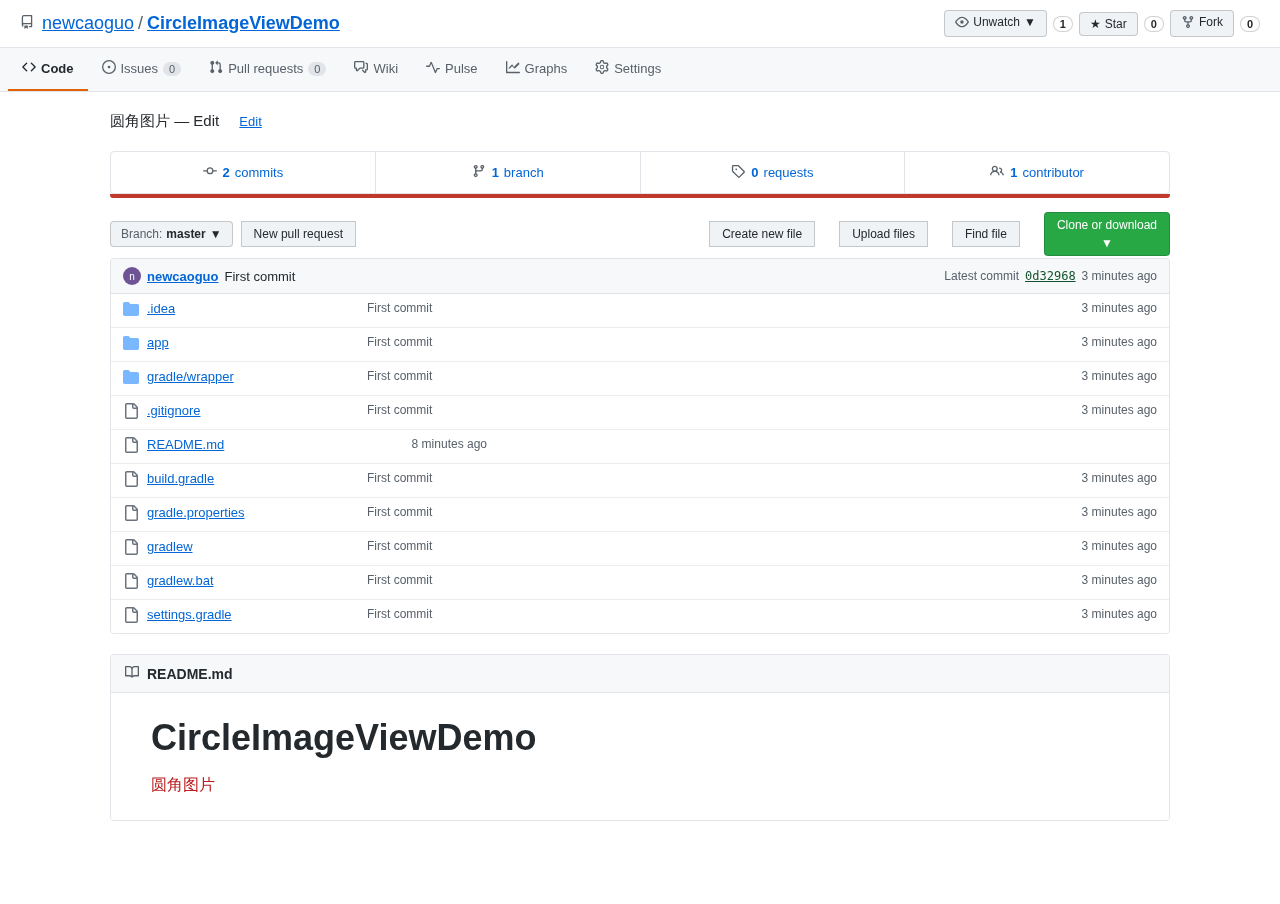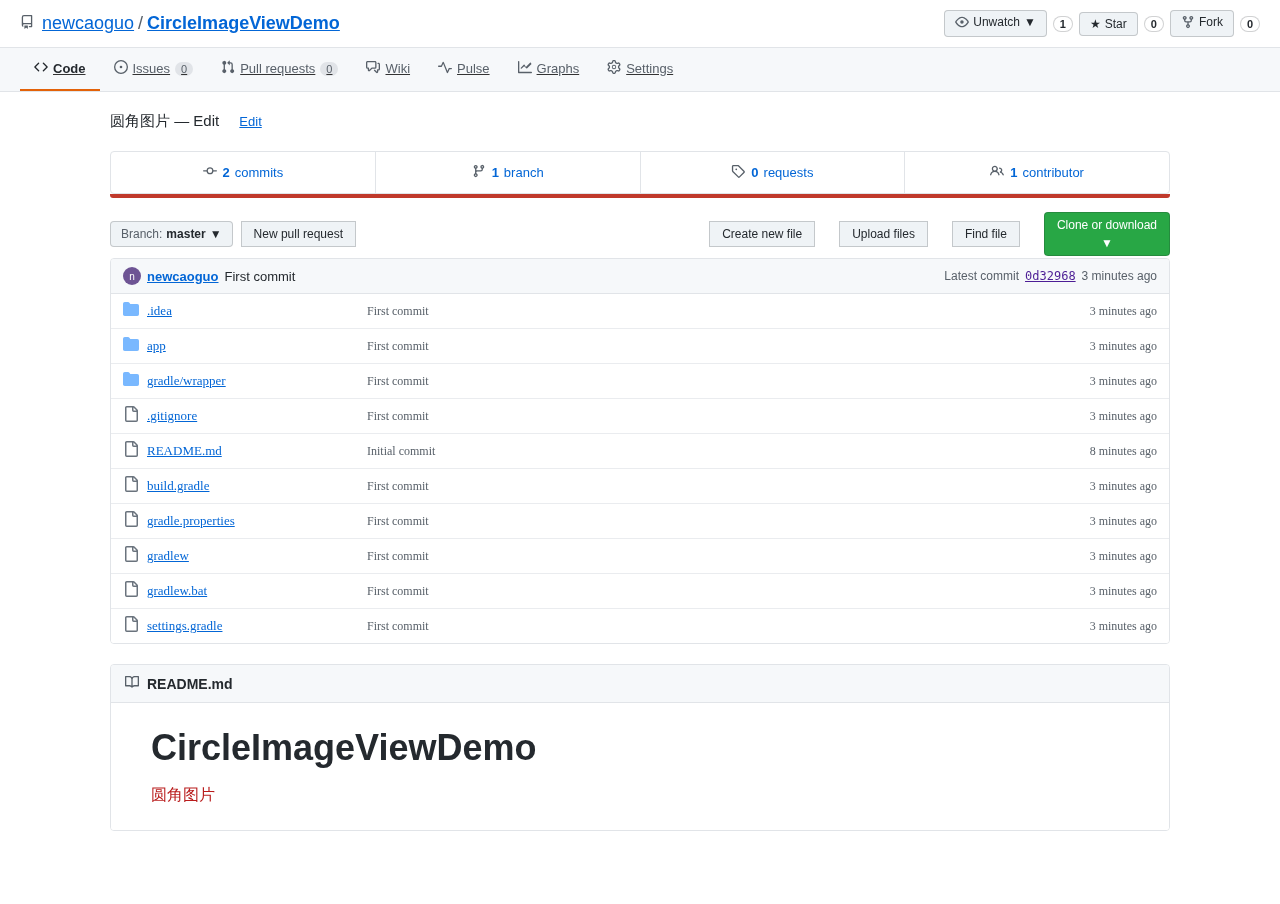--- a/index.html
+++ b/index.html
@@ -10,21 +10,21 @@
     .repo-title { display: flex; align-items: center; gap: 4px; font-size: 18px; }
     .repo-title .owner { color: #0366d6; font-weight: 400; }
     .repo-title .sep { color: #586069; }
     .repo-title .name { color: #0366d6; font-weight: 600; }
     .repo-icon { color: #586069; margin-right: 4px; font-size: 14px; }
     .top-actions { display: flex; gap: 6px; align-items: center; }
     .action-btn { display: inline-flex; align-items: flex-start; gap: 4px; padding: 4px 10px; background: #eff3f6; border: 1px solid rgba(27,31,35,0.2); border-radius: 4px; font-size: 12px; color: #24292e; cursor: pointer; text-decoration: none; }
     .count-badge { background: #fff; border: 1px solid rgba(27,31,35,0.2); border-radius: 10px; padding: 1px 6px; font-size: 11px; font-weight: 600; color: #24292e; }
 
     
-    .nav-tabs { display: flex; align-items: center; padding: 0 20px; border-bottom: 1px solid #e1e4e8; background: #f6f8fa; text-decoration: underline; }
+    .nav-tabs { display: flex; align-items: center; padding: 0 8px; border-bottom: 1px solid #e1e4e8; background: #f6f8fa; }
     .nav-tab { display: flex; align-items: center; gap: 5px; padding: 12px 14px; font-size: 13px; color: #586069; text-decoration: none; border-bottom: 2px solid transparent; cursor: pointer; }
     .nav-tab.active { color: #24292e; border-bottom: 2px solid #e36209; font-weight: 600; }
     .tab-count { background: #e1e4e8; border-radius: 10px; padding: 1px 6px; font-size: 11px; color: #586069; }
 
     
     .main { max-width: 1100px; margin: 0 auto; padding: 20px; }
 
     
     .page-title { font-size: 15px; color: #24292e; margin-bottom: 20px; }
     .page-title .edit-link { color: #0366d6; font-size: 13px; margin-left: 16px; cursor: pointer; }
@@ -48,22 +48,22 @@
     .btn-primary { padding: 5px 12px; background: #28a745; border: 1px solid rgba(27,31,35,0.2); border-radius: 4px; font-size: 12px; color: #fff; cursor: pointer; display: inline-flex; align-items: center; gap: 4px; flex-direction: column; }
 
     
     .file-table { border: 1px solid #e1e4e8; border-radius: 4px; margin-bottom: 20px; overflow: hidden; }
     .commit-header { display: flex; align-items: center; justify-content: space-between; padding: 8px 12px; background: #f6f8fa; border-bottom: 1px solid #e1e4e8; }
     .commit-header-left { display: flex; align-items: center; gap: 6px; }
     .avatar { width: 18px; height: 18px; border-radius: 50%; background: #6e5494; display: inline-flex; align-items: center; justify-content: center; color: white; font-size: 10px; }
     .commit-author { color: #0366d6; font-weight: 600; font-size: 13px; }
     .commit-message { color: #24292e; font-size: 13px; }
     .commit-header-right { display: flex; align-items: center; gap: 6px; font-size: 12px; color: #586069; }
-    .commit-sha { color: #4c1d95; font-family: monospace; text-decoration: underline; }
-    .file-row { display: flex; align-items: center; padding: 7px 12px; border-bottom: 1px solid #eaecef; background: #fff; font-family: Liberation Serif, serif; }
+    .commit-sha { color: #14532d; font-family: monospace; text-decoration: underline; }
+    .file-row { display: flex; padding: 7px 12px; border-bottom: 1px solid #eaecef; background: #fff; }
     .file-row:last-child { border-bottom: none; }
     .file-icon { width: 24px; color: #6a737d; font-size: 14px; flex-shrink: 0; }
     .file-name { flex: 0 0 220px; color: #0366d6; cursor: pointer; font-size: 13px; }
     .file-commit { flex: 1; color: #586069; font-size: 12px; }
     .file-time { color: #586069; font-size: 12px; text-align: right; min-width: 120px; }
 
     
     .readme-section { border: 1px solid #e1e4e8; border-radius: 4px; overflow: hidden; }
     .readme-header { display: flex; align-items: center; gap: 8px; padding: 10px 14px; background: #f6f8fa; border-bottom: 1px solid #e1e4e8; font-size: 14px; font-weight: 600; color: #24292e; }
     .readme-body { padding: 24px 40px; background: #fff; }
@@ -305,21 +305,20 @@
       <span class="file-commit">First commit</span>
       <span class="file-time">3 minutes ago</span>
     </div>
     <div class="file-row">
       <div class="file-icon">
         <svg width="16" height="16" viewBox="0 0 16 16" fill="#6a737d">
             <path d="M2 1.75C2 .784 2.784 0 3.75 0h6.586c.464 0 .909.184 1.237.513l2.914 2.914c.329.328.513.773.513 1.237v9.586A1.75 1.75 0 0 1 13.25 16h-9.5A1.75 1.75 0 0 1 2 14.25Zm1.75-.25a.25.25 0 0 0-.25.25v12.5c0 .138.112.25.25.25h9.5a.25.25 0 0 0 .25-.25V6h-2.75A1.75 1.75 0 0 1 9 4.25V1.5Zm6.75.062V4.25c0 .138.112.25.25.25h2.688l-.011-.013-2.914-2.914-.013-.011Z"></path>
           </svg>
       </div>
       <a class="file-name" href="#">README.md</a>
-      <span class="file-commit">Initial commit</span>
       <span class="file-time">8 minutes ago</span>
     </div>
     <div class="file-row">
       <div class="file-icon">
         <svg width="16" height="16" viewBox="0 0 16 16" fill="#6a737d">
             <path d="M2 1.75C2 .784 2.784 0 3.75 0h6.586c.464 0 .909.184 1.237.513l2.914 2.914c.329.328.513.773.513 1.237v9.586A1.75 1.75 0 0 1 13.25 16h-9.5A1.75 1.75 0 0 1 2 14.25Zm1.75-.25a.25.25 0 0 0-.25.25v12.5c0 .138.112.25.25.25h9.5a.25.25 0 0 0 .25-.25V6h-2.75A1.75 1.75 0 0 1 9 4.25V1.5Zm6.75.062V4.25c0 .138.112.25.25.25h2.688l-.011-.013-2.914-2.914-.013-.011Z"></path>
           </svg>
       </div>
       <a class="file-name" href="#">build.gradle</a>
       <span class="file-commit">First commit</span>

